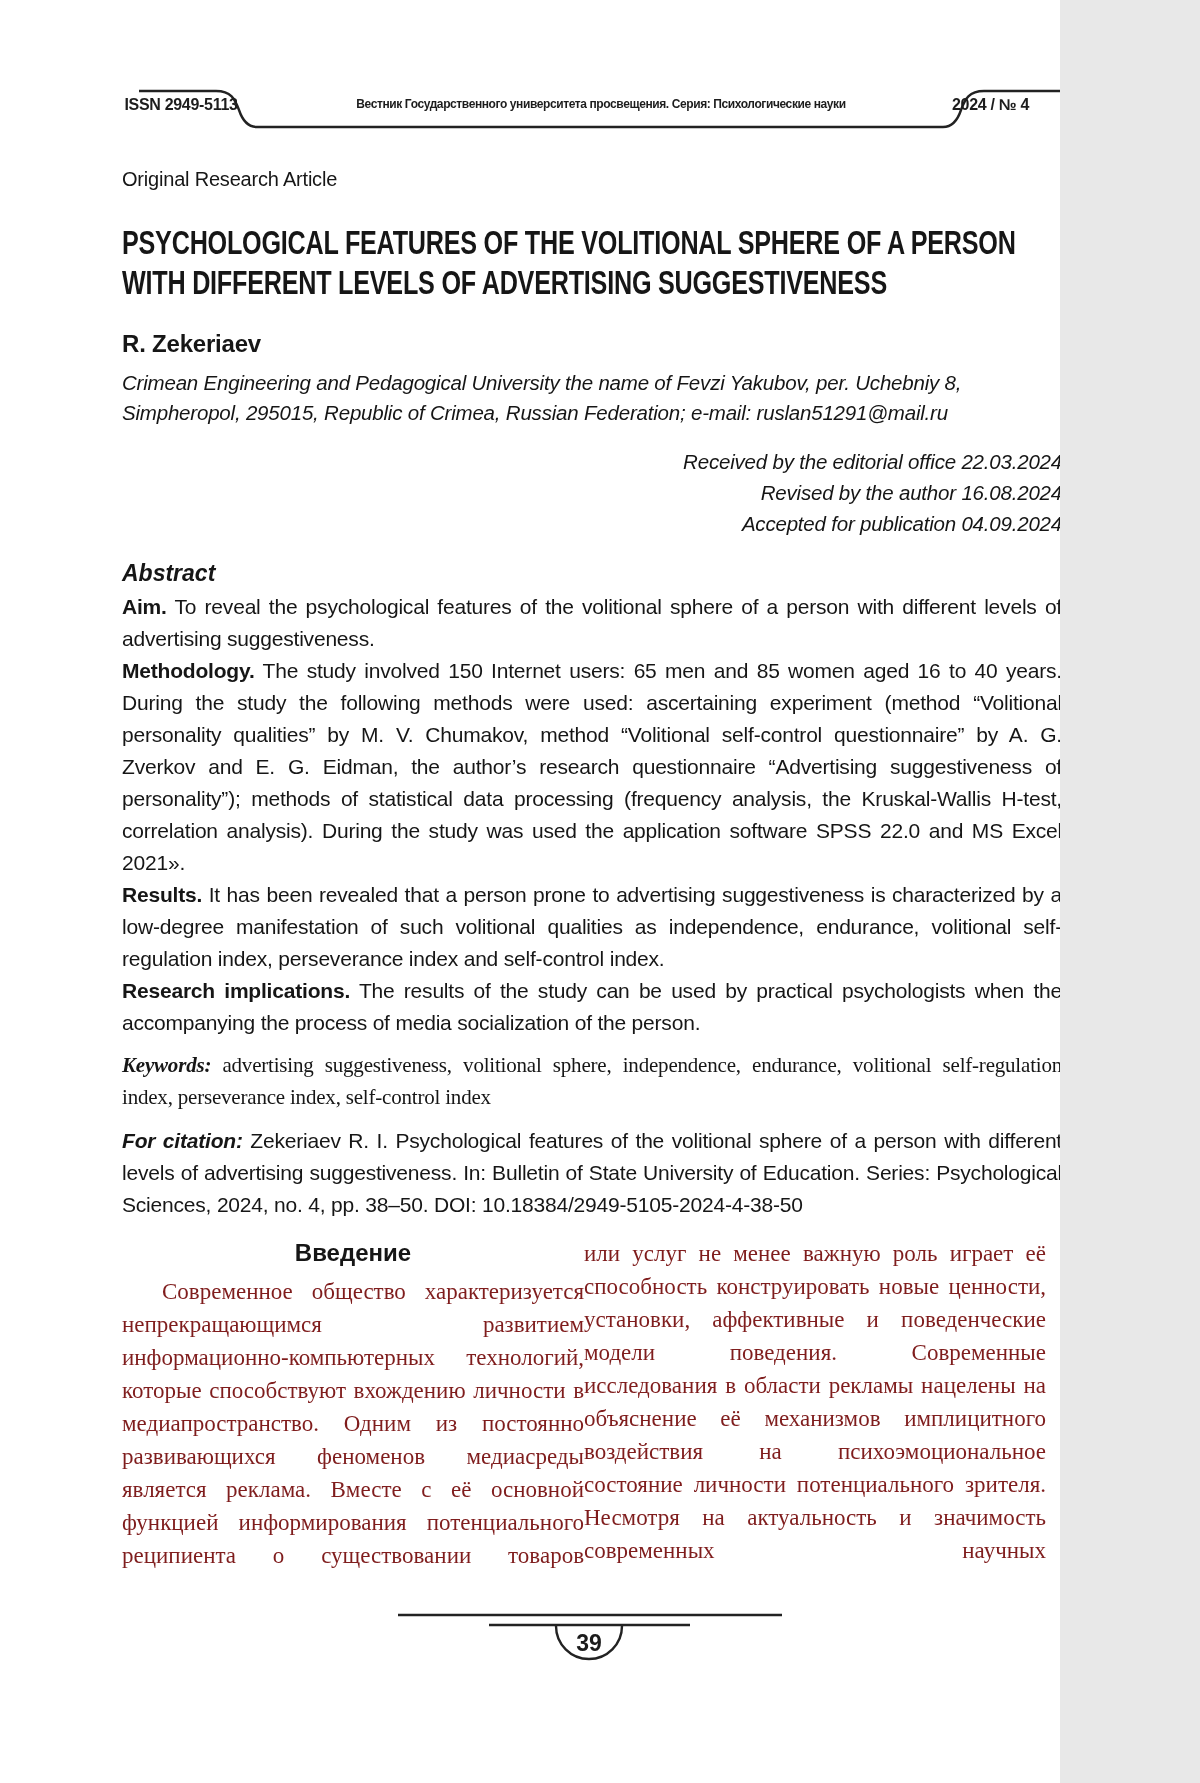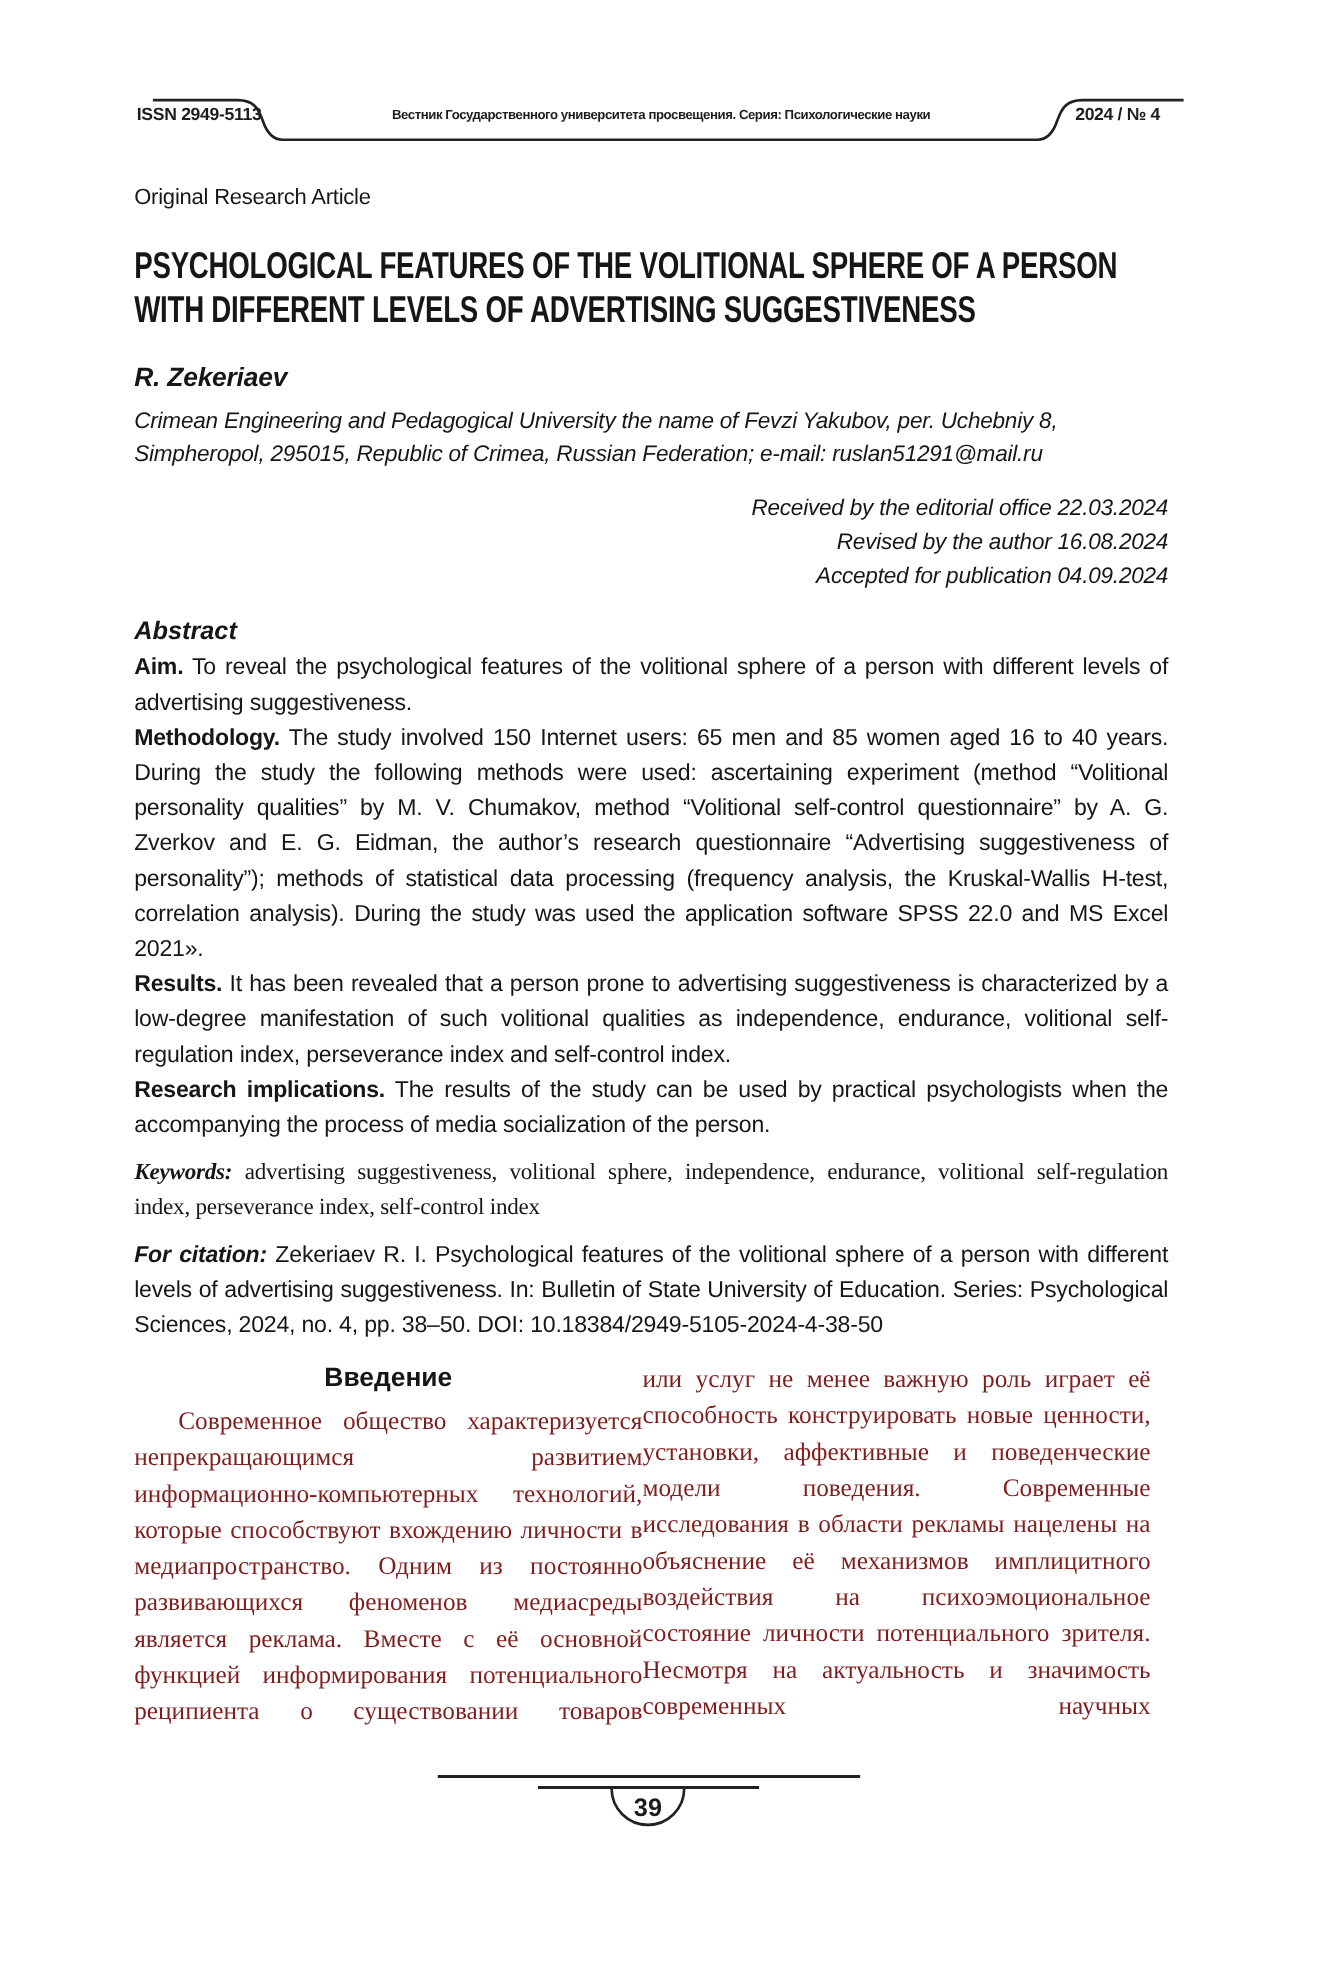--- a/index.html
+++ b/index.html
@@ -1,38 +1,38 @@
 <!DOCTYPE html>
 <html><head>
 <meta charset="utf-8">
 <style>
   html,body{margin:0;padding:0;background:#e8e8e8;}
   .page{
     position:relative;
-    width:1200px;height:1783px;
+    width:1060px;height:1783px;
     background:#ffffff;
     color:#161616;
     overflow:hidden;
     font-family:"Liberation Sans","DejaVu Sans",sans-serif;
   }
   
   .hdr-svg{position:absolute;left:120px;top:84px;}
   .hdr-text{position:absolute;letter-spacing:-0.3px;font-weight:bold;color:#1d1d1d;}
   .hdr-issn{left:122px;top:96px;width:118px;text-align:center;font-size:16px;}
   .hdr-journal{left:258px;top:97px;width:686px;text-align:center;font-size:12px;letter-spacing:-0.4px;}
-  .hdr-issue{left:952px;top:96px;width:128px;text-align:center;font-size:16px;}
+  .hdr-issue{left:952px;top:96px;width:128px;text-align:left;font-size:16px;}
   
   .content{position:absolute;left:122px;top:166px;width:940px;}
   .type-label{font-size:20px;line-height:26px;letter-spacing:-0.2px;margin:0 0 30px 0;}
   .title-block{margin:0 0 28px 0;}
   .title-line{
     font-size:34px;font-weight:bold;line-height:40px;white-space:nowrap;
     transform:scaleX(0.74);transform-origin:0 50%;letter-spacing:-0.3px;
   }
-  .author{font-size:24px;font-weight:bold;font-style:italic;line-height:28px;margin:0 0 10px 0;letter-spacing:-0.2px;}
+  .author{font-size:24px;font-weight:bold;line-height:28px;margin:0 0 10px 0;letter-spacing:-0.2px;}
   .affiliation{font-size:20.5px;font-style:italic;line-height:30px;margin:0 0 18px 0;letter-spacing:-0.2px;}
   .dates{font-size:20.5px;font-style:italic;line-height:31px;text-align:right;margin:0 0 20px 0;letter-spacing:-0.2px;}
   .abs-heading{font-size:23px;font-weight:bold;font-style:italic;line-height:28px;margin:0 0 4px 0;}
   .para{font-size:21px;line-height:32px;text-align:justify;margin:0;letter-spacing:-0.2px;}
   .para .lead{font-weight:bold;}
   .para .lead-bi{font-weight:bold;font-style:italic;}
   .keywords{margin-top:10px;font-family:Liberation Serif, serif;}
   .citation{margin-top:12px;}
   
   .intro{display:flex;margin-top:16px;}

